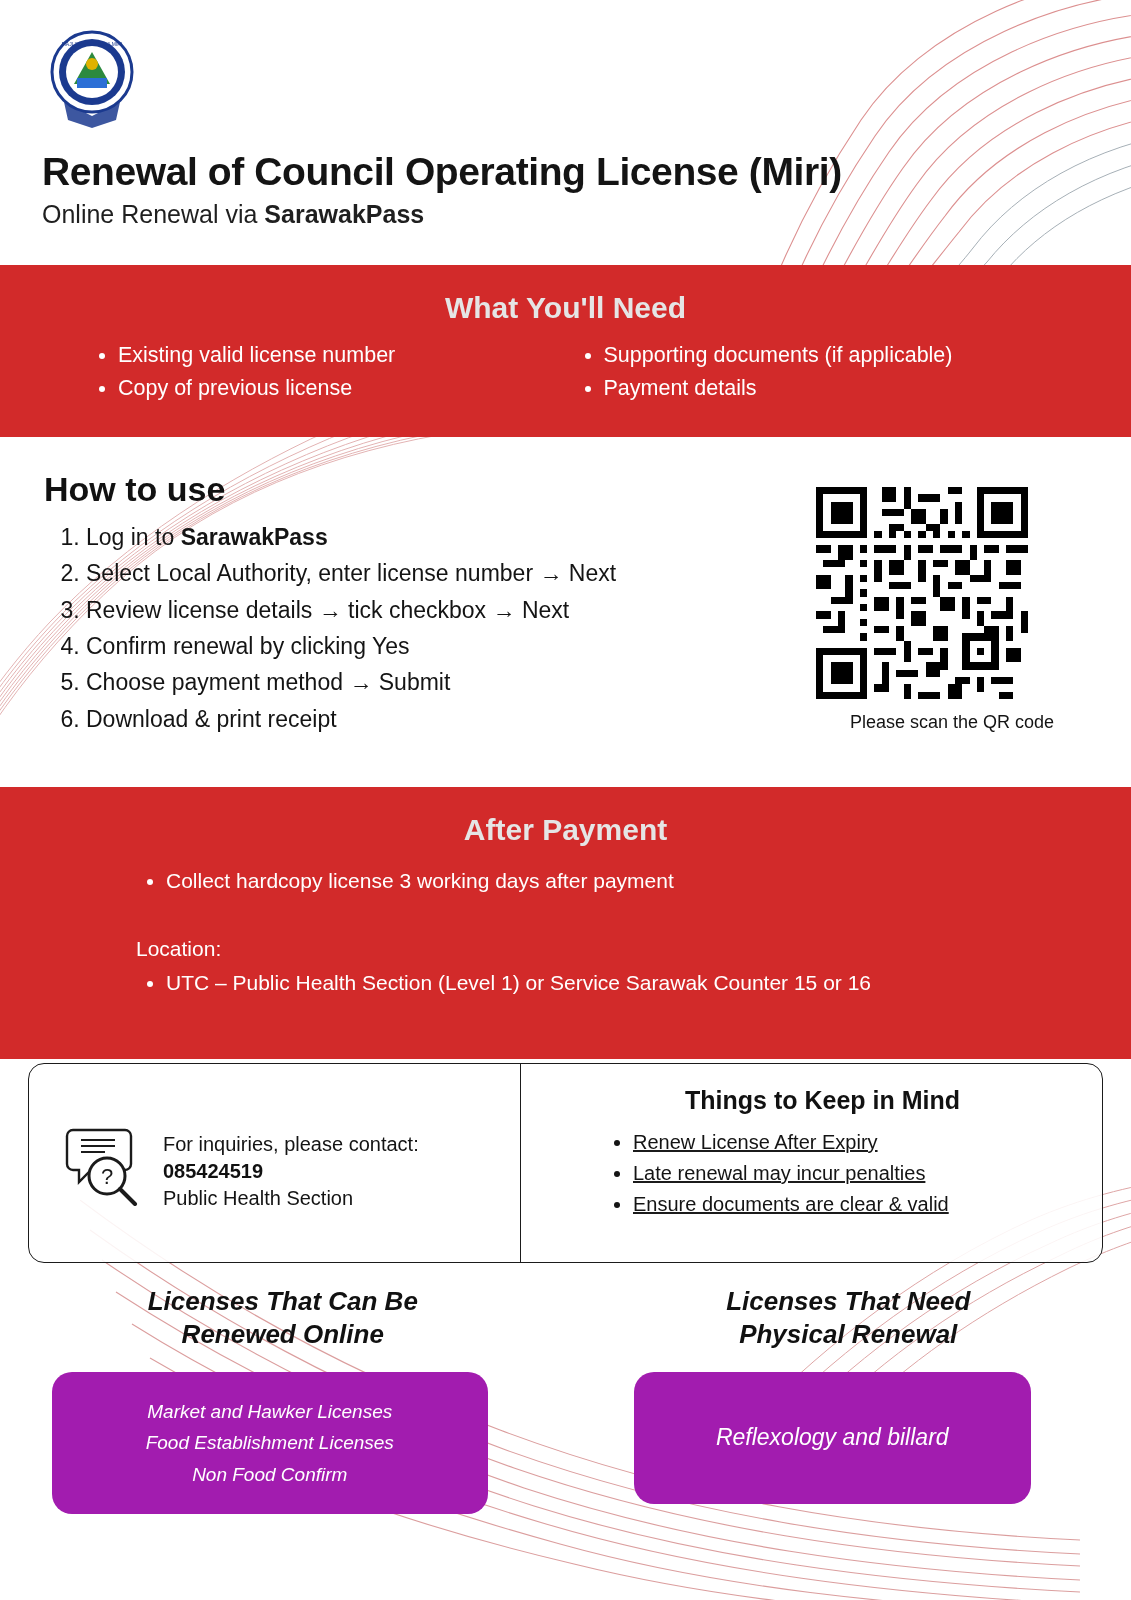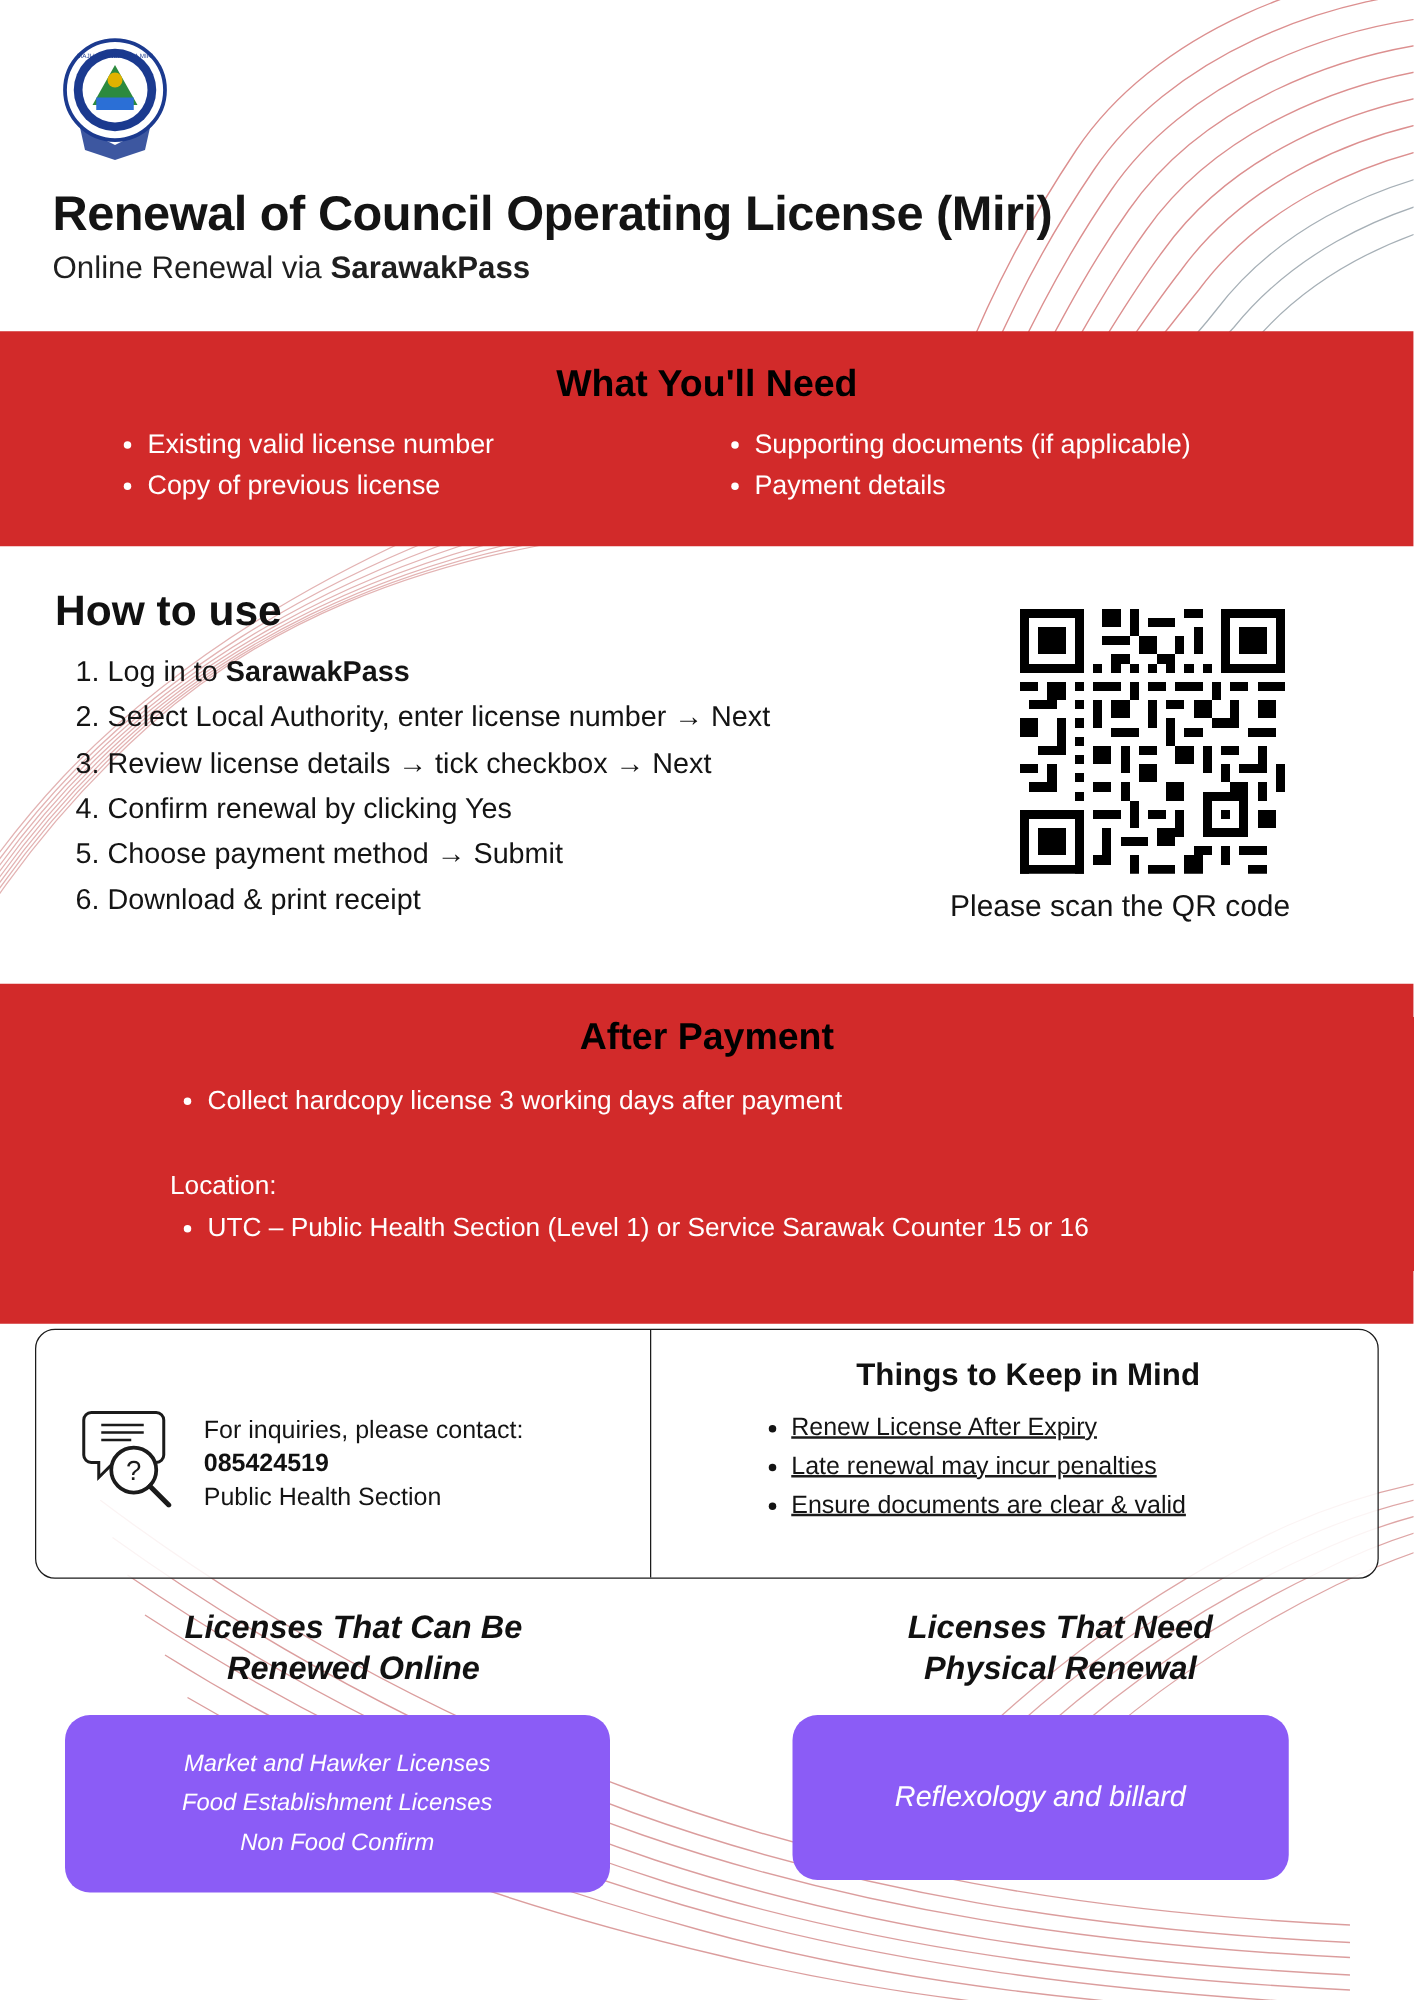--- a/index.html
+++ b/index.html
@@ -61,21 +61,21 @@
     background: #d22a2a;
     color: #ffffff;
   }
   .band-need { top: 265px; height: 172px; }
   .band-after { top: 787px; height: 272px; }
 
   .band-title {
     text-align: center;
     font-size: 30px;
     font-weight: bold;
-    color: #000000;
+    color: #e5e5e5;
     padding-top: 26px;
   }
 
   .need-cols {
     display: flex;
     margin-top: 14px;
     padding: 0 72px 0 88px;
   }
   .need-col { width: 50%; }
   .need-col ul { list-style: disc; padding-left: 30px; }
@@ -129,24 +129,24 @@
     position: absolute;
     top: 487px;
     left: 816px;
     width: 212px;
     height: 212px;
     background: #ffffff;
   }
   .qr-caption {
     position: absolute;
     top: 712px;
-    left: 760px;
+    left: 787px;
     width: 330px;
-    text-align: left;
-    font-size: 24px;
+    text-align: center;
+    font-size: 18px;
     color: #141414;
   }
 
   
   .info-box {
     position: absolute;
     top: 1063px;
     left: 28px;
     width: 1075px;
     height: 200px;
@@ -190,21 +190,21 @@
   .col { width: 50%; padding: 0 30px; }
   .col h3 {
     text-align: center;
     font-size: 26px;
     font-weight: bold;
     color: #111111;
     line-height: 1.25;
   }
   .pill {
     margin-top: 22px;
-    background: #8b5cf6;
+    background: #a21caf;
     border-radius: 20px;
     color: #ffffff;
     text-align: center;
     padding: 26px 18px;
   }
   .pill.left { margin-left: 22px; margin-right: 48px; padding: 24px 14px; }
   .pill.right { margin-left: 38px; margin-right: 70px; height: 132px; display: flex; align-items: center; justify-content: center; }
   .pill .item { font-size: 19px; line-height: 1.65; }
   .pill .big { font-size: 23px; }
 </style>

